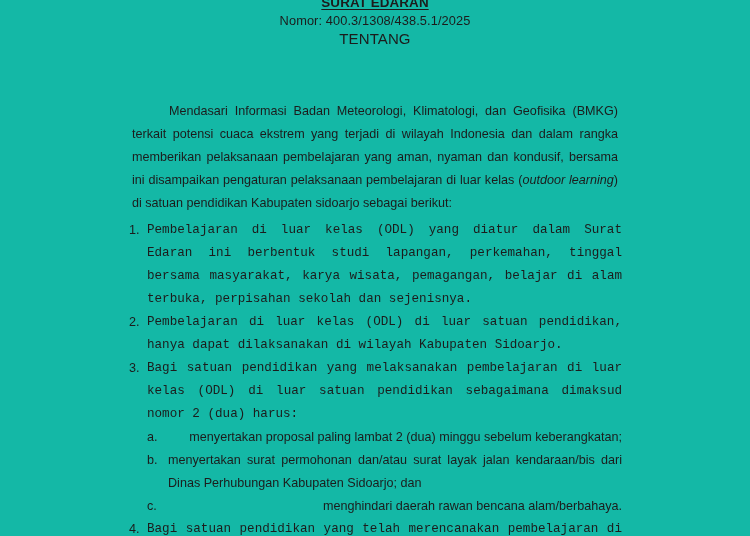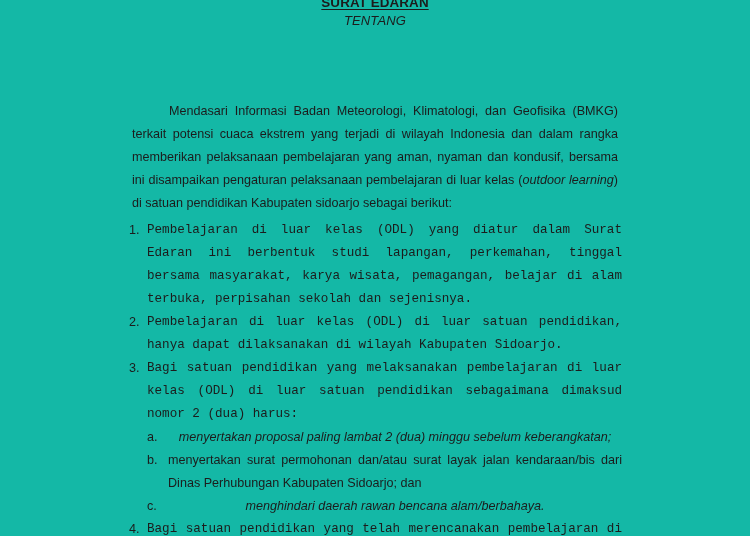--- a/index.html
+++ b/index.html
@@ -40,22 +40,21 @@
   .head-surat {
     font-weight: bold;
     text-decoration: underline;
     text-underline-offset: 2px;
     font-size: 13.4px;
   }
   .head-nomor {
     font-size: 12.8px;
   }
   .head-tentang {
-    font-size: 13px;
-    font-style: italic;
+    font-size: 15px;
   }
   .head-title {
     font-weight: bold;
     font-size: 13.2px;
     line-height: 19px;
     letter-spacing: -0.05px;
   }
   .head-title .ital {
     font-style: italic;
   }
@@ -123,30 +122,31 @@
   .alpha-item > .marker {
     position: absolute;
     left: 0;
     top: 0;
     width: 17px;
     text-align: left;
     font-size: 12.6px;
     line-height: 23px;
   }
   .alpha-item > .itxt { display: block; }
-  .alpha-item.nojust > .itxt { text-align: center; font-style: italic; }
+  .alpha-item.nojust > .itxt { text-align: right; }
 </style>
 </head>
 <body>
 
 <div class="page">
 
   <div class="heading">
     <div class="head-line head-surat">SURAT EDARAN</div>
 
+    <div class="head-line head-nomor">Nomor: 400.3/1308/438.5.1/2025</div>
 
     <div class="head-line head-tentang">TENTANG</div>
 
 
   </div>
 
   <div class="body-wrap">
 
     <p class="para">
       <span>Mendasari Informasi Badan Meteorologi, Klimatologi, dan Geofisika (BMKG) terkait potensi cuaca ekstrem yang terjadi di wilayah Indonesia dan dalam rangka memberikan pelaksanaan pembelajaran yang aman, nyaman dan kondusif, bersama ini disampaikan pengaturan pelaksanaan pembelajaran di luar kelas (</span><span class="ital">outdoor learning</span><span>) di satuan pendidikan Kabupaten sidoarjo sebagai berikut:</span>

